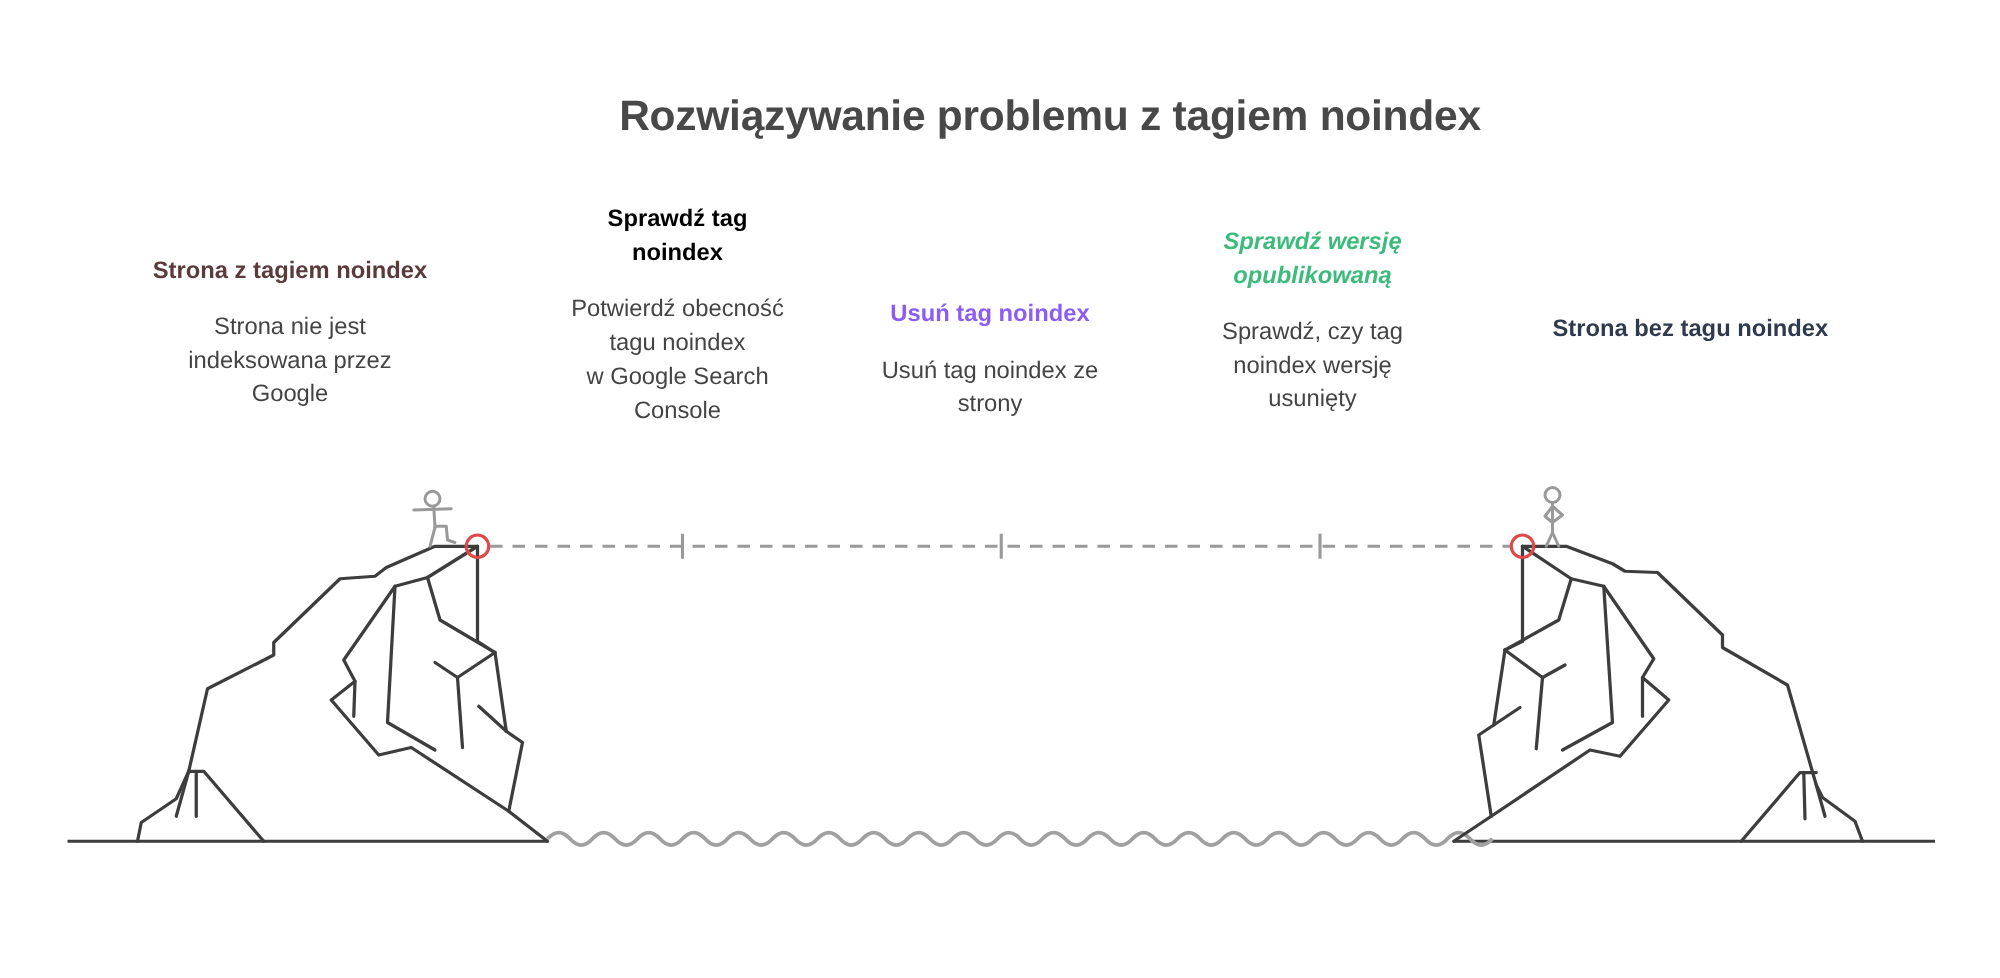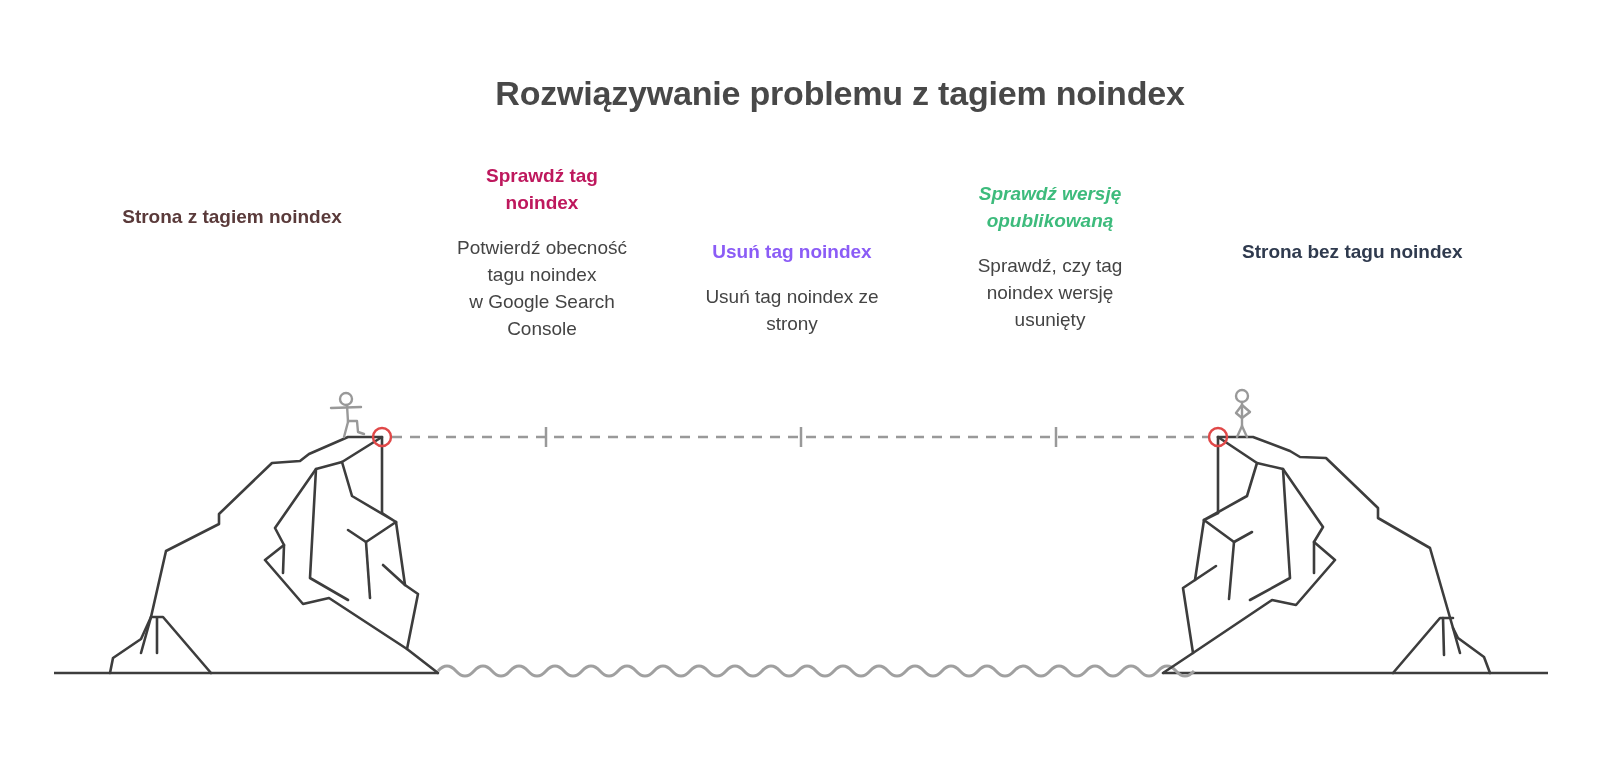--- a/index.html
+++ b/index.html
@@ -58,24 +58,27 @@
       top: 0;
     }
   </style>
 </head>
 <body>
 
 <div class="title">Rozwiązywanie problemu z tagiem noindex</div>
 
 <div id="step-0" class="step align-right">
   <div class="heading desc-pre" style="color:#5a3a3a;">Strona z tagiem noindex</div>
+  <div class="desc desc-pre">Strona nie jest
+indeksowana przez
+Google</div>
 </div>
 
 <div id="step-1" class="step align-center">
-  <div class="heading desc-pre" style="color:#be185d;">Sprawdź tag
+  <div class="heading desc-pre" style="color:#000000;">Sprawdź tag
 noindex</div>
   <div class="desc desc-pre">Potwierdź obecność
 tagu noindex
 w Google Search
 Console</div>
 </div>
 
 <div id="step-2" class="step align-center">
   <div class="heading desc-pre" style="color:#8b5cf6;">Usuń tag noindex</div>
   <div class="desc desc-pre">Usuń tag noindex ze
@@ -84,21 +87,21 @@
 
 <div id="step-3" class="step align-center">
   <div class="heading desc-pre" style="color:#3dbb7c;font-style:italic;">Sprawdź wersję
 opublikowaną</div>
   <div class="desc desc-pre">Sprawdź, czy tag
 noindex wersję
 usunięty</div>
 </div>
 
 <div id="step-4" class="step align-left">
-  <div class="heading desc-pre" style="color:#2f3a4e;">Strona bez tagu noindex</div>
+  <div class="heading desc-pre" style="color:#2f3a4e;margin-top:12px;">Strona bez tagu noindex</div>
 </div>
 
 <svg class="scene" width="1600" height="782" viewBox="0 0 1600 782">
 
   <g>
     <line x1="54" y1="673" x2="438" y2="673" stroke="#3d3d3d" stroke-width="2.5"></line>
     <line x1="1163" y1="673" x2="1548" y2="673" stroke="#3d3d3d" stroke-width="2.5"></line>
   </g>
 
   <path d="M438 671

